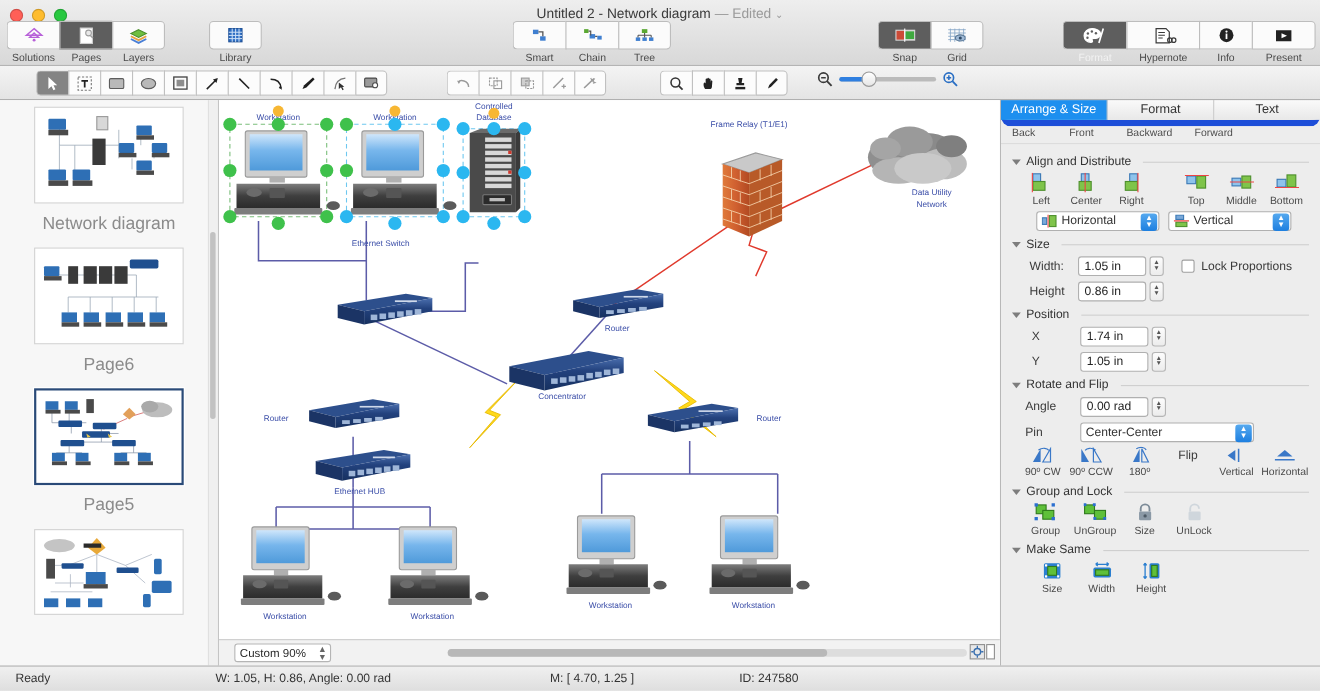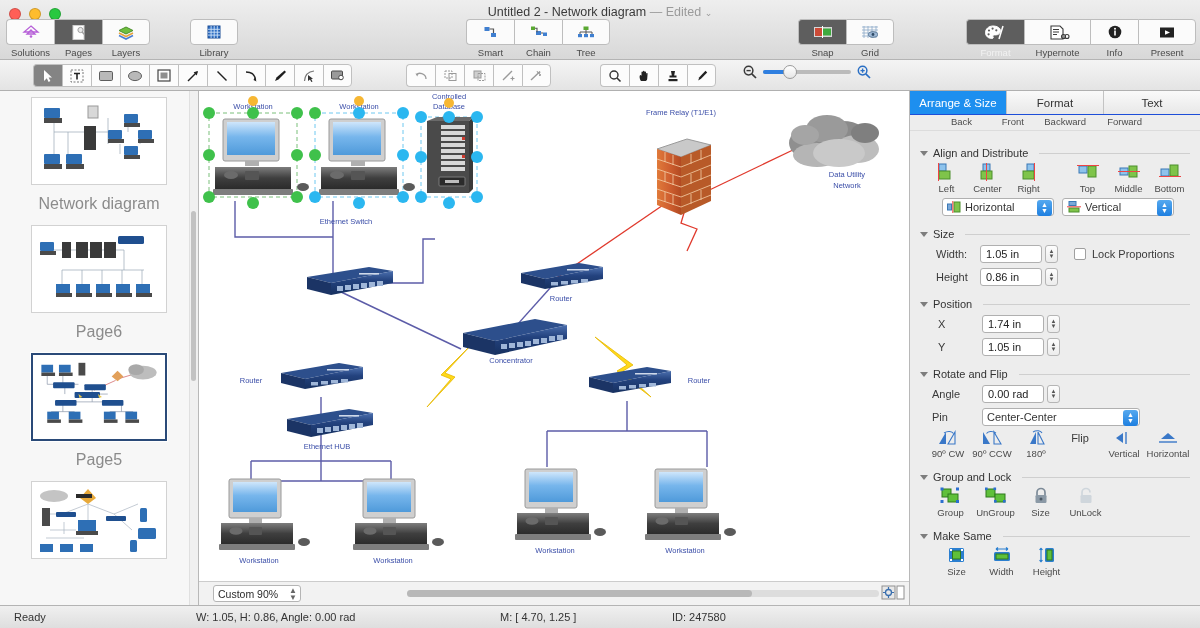--- a/index.html
+++ b/index.html
@@ -97,35 +97,35 @@
   .hbar { position:absolute; left:208px; right:30px; top:8px; height:7px; background:#ddd; border-radius:4px; }
   .hbar i { position:absolute; left:0; top:0; height:7px; width:73%; background:#b8b8b8; border-radius:4px; }
   .fitbtn { position:absolute; right:2px; top:3px; width:26px; height:17px; display:flex; }
 
   
   .inspector {
     width:291px; flex:0 0 291px; background:#ededed;
     border-left:1px solid #b8b8b8; display:flex; flex-direction:column;
     overflow:hidden;
   }
-  .itabs { display:flex; height:24px; flex:0 0 24px; border-bottom:1px solid #1d4ed8;}
+  .itabs { display:flex; height:24px; flex:0 0 24px; border-bottom:6px solid #1d4ed8;border-radius:9px;}
   .itab {
     flex:1; display:flex; align-items:center; justify-content:center;
     font-size:11.5px; color:#333; background:linear-gradient(#fafafa,#e8e8e8);
     border-right:1px solid #c3c3c3;
   }
   .itab.active { background:#1d8fef; color:#fff; }
   .itab:last-child{border-right:none;}
   .arrangerow {
     display:flex; font-size:9.5px; color:#4d4d4d; padding:1px 0 3px 0;
     height:16px; flex:0 0 16px; border-bottom:1px solid #dcdcdc; background:#ededed;
   }
-  .arrangerow span { width:52px; text-align:right; }
+  .arrangerow span { width:52px; text-align:left; }
   .ipanel { padding:4px 10px 0 10px; overflow:hidden; }
-  .sec { margin-top:12px; }
+  .sec { margin-top:6px; }
   .sechead { display:flex; align-items:center; gap:5px; }
   .tri { width:0;height:0;border-left:4px solid transparent;border-right:4px solid transparent;border-top:5px solid #7d7d7d;}
   .sectitle { font-size:11px; color:#333; white-space:nowrap;}
   .secline { flex:1; height:1px; background:#cfcfcf; margin-left:6px;}
   .icrow { display:flex; margin-top:4px; }
   .icbtn { width:45px; display:flex; flex-direction:column; align-items:center; gap:2px; }
   .icbtn .cap { font-size:9.5px; color:#4a4a4a; white-space:nowrap;}
   .selects { display:flex; gap:8px; margin-top:4px; padding-left:22px;}
   .sel2 {
     width:112px; height:18px; background:#fff; border:1px solid #b0b0b0; border-radius:3px;

